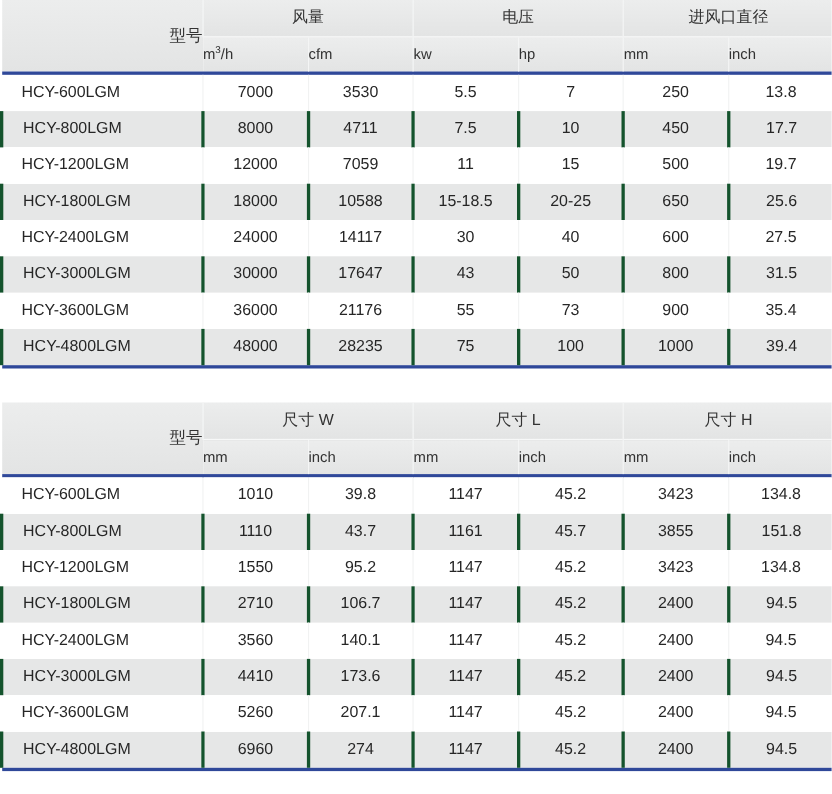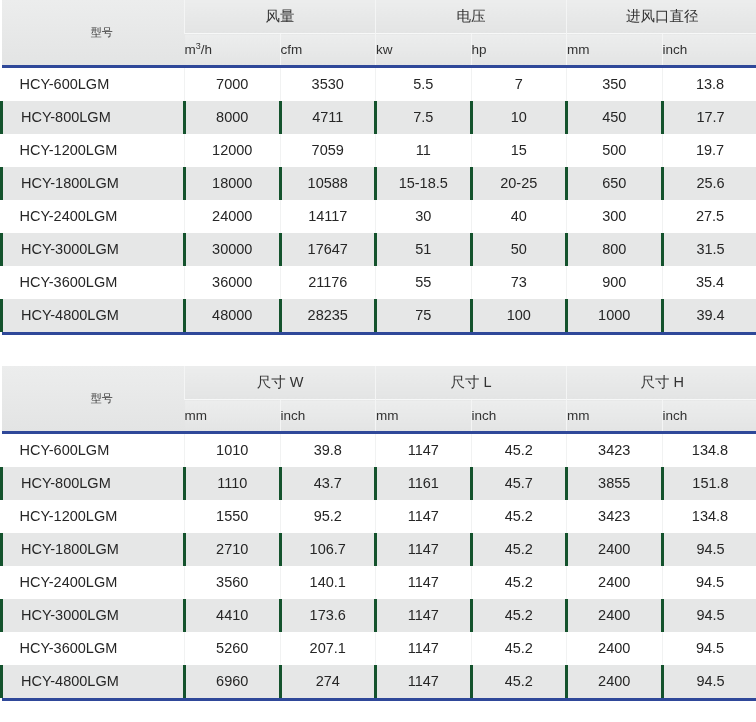--- a/index.html
+++ b/index.html
@@ -31,23 +31,23 @@
     margin: 0;
   }
   .grp-row th {
     height: 33px;
     line-height: 33px;
     font-size: 14.5px;
     text-align: center;
     border-left: 1px solid #f4f5f5;
   }
   .grp-row th.model-cell {
-    text-align: center;
+    text-align: right;
     padding-left: 18px;
-    font-size: 11px;
+    font-size: 15px;
     border-left: none;
     vertical-align: middle;
   }
   .sub-row th {
     height: 31px;
     line-height: 31px;
     font-size: 13.5px;
     text-align: left;
     border-left: 1px solid #f4f5f5;
     border-top: 1px solid #f7f8f8;
@@ -125,21 +125,21 @@
       <td colspan="7"></td>
     </tr>
   </thead>
   <tbody id="tbody-1">
       <tr class="odd">
         <td>HCY-600LGM</td>
         <td>7000</td>
         <td>3530</td>
         <td>5.5</td>
         <td>7</td>
-        <td>350</td>
+        <td>250</td>
         <td>13.8</td>
       </tr>
       <tr class="even">
         <td>HCY-800LGM</td>
         <td>8000</td>
         <td>4711</td>
         <td>7.5</td>
         <td>10</td>
         <td>450</td>
         <td>17.7</td>
@@ -161,28 +161,28 @@
         <td>20-25</td>
         <td>650</td>
         <td>25.6</td>
       </tr>
       <tr class="odd">
         <td>HCY-2400LGM</td>
         <td>24000</td>
         <td>14117</td>
         <td>30</td>
         <td>40</td>
-        <td>300</td>
+        <td>600</td>
         <td>27.5</td>
       </tr>
       <tr class="even">
         <td>HCY-3000LGM</td>
         <td>30000</td>
         <td>17647</td>
-        <td>51</td>
+        <td>43</td>
         <td>50</td>
         <td>800</td>
         <td>31.5</td>
       </tr>
       <tr class="odd">
         <td>HCY-3600LGM</td>
         <td>36000</td>
         <td>21176</td>
         <td>55</td>
         <td>73</td>

